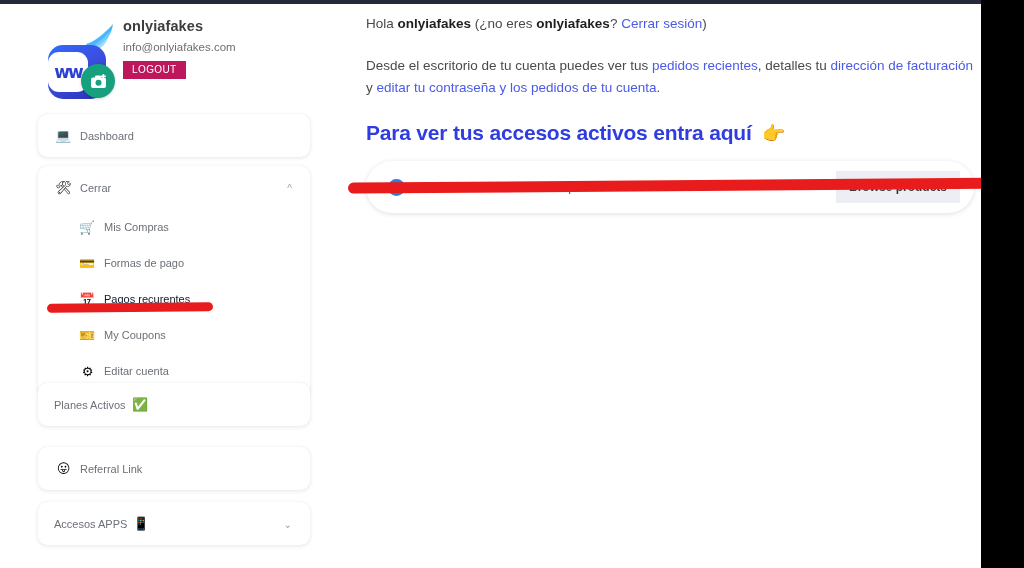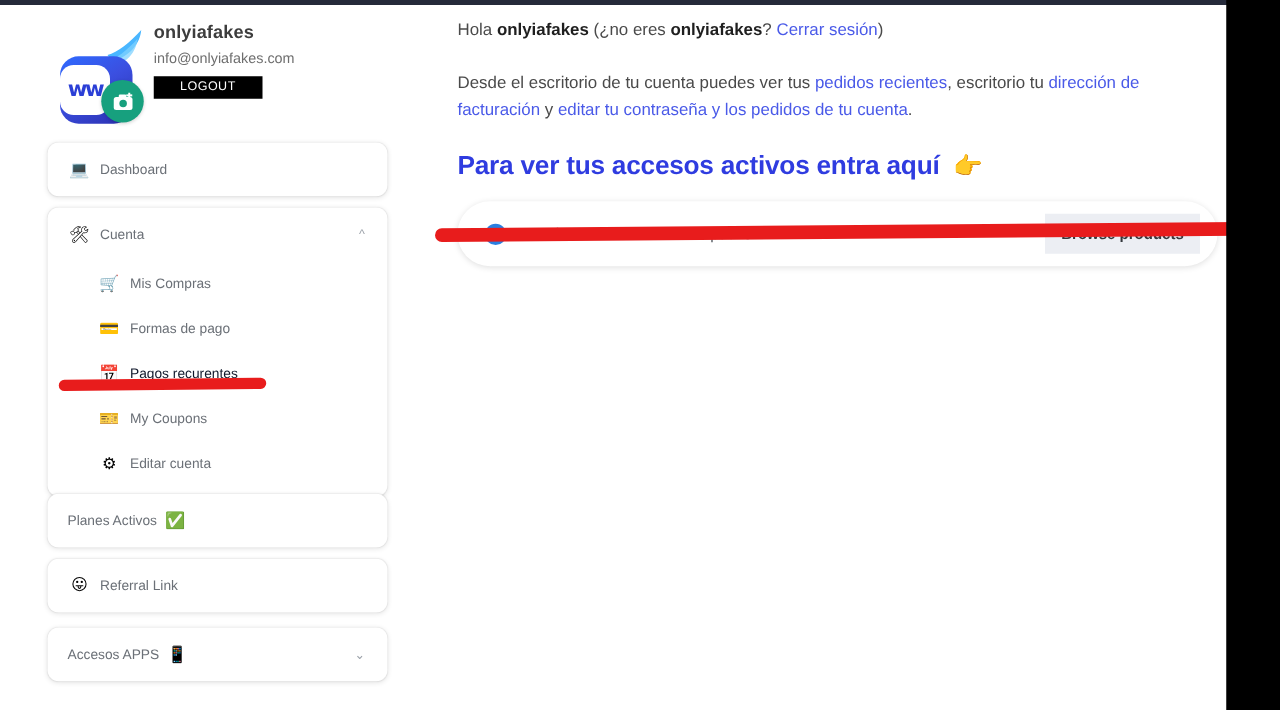--- a/index.html
+++ b/index.html
@@ -74,23 +74,23 @@
   .prof-text { position: absolute; left: 123px; top: 14px; }
   .prof-name {
     font-size: 14.5px; font-weight: bold; color: #3d3d3d;
     letter-spacing: .1px;
   }
   .prof-mail {
     font-size: 11.5px; color: #6e6e6e; margin-top: 7px;
   }
   .logout-btn {
     display: inline-block; margin-top: 8px;
-    background: #000000; color: #ffffff;
+    background: #be185d; color: #ffffff;
     font-size: 10px; letter-spacing: .4px;
-    padding: 3px 21px 4px; border: none; cursor: pointer;
+    padding: 3px 9px 4px; border: none; cursor: pointer;
     font-family: "Liberation Sans", sans-serif;
   }
 
   .card {
     position: absolute; left: 38px;
     width: 272px;
     background: #ffffff;
     border-radius: 9px;
     box-shadow: 0 1px 4px rgba(0,0,0,.10), 0 0 1px rgba(0,0,0,.07);
   }
@@ -220,21 +220,21 @@
     <div class="card" style="top:110px;">
       <div class="nav-row">
         <span class="nav-ico">💻</span>
         <span class="nav-lbl">Dashboard</span>
       </div>
     </div>
 
     <div class="card" style="top:162px;padding-bottom:8px;">
       <div class="nav-row">
         <span class="nav-ico">🛠</span>
-        <span class="nav-lbl">Cuenta</span>
+        <span class="nav-lbl">Cerrar</span>
         <span class="chev">^</span>
       </div>
 
       <div class="sub-row">
         <span class="nav-ico">🛒</span>
         <span class="nav-lbl">Mis Compras</span>
       </div>
       <div class="sub-row">
         <span class="nav-ico">💳</span>
         <span class="nav-lbl">Formas de pago</span>
@@ -246,21 +246,21 @@
       <div class="sub-row">
         <span class="nav-ico">🎫</span>
         <span class="nav-lbl">My Coupons</span>
       </div>
       <div class="sub-row">
         <span class="nav-ico">⚙</span>
         <span class="nav-lbl">Editar cuenta</span>
       </div>
     </div>
 
-    <div class="card" style="top:391px;">
+    <div class="card" style="top:379px;">
       <div class="nav-row">
         <span class="nav-lbl">Planes Activos</span>
         <span class="nav-ico" style="margin-left:5px;">✅</span>
       </div>
     </div>
 
     <div class="card" style="top:443px;">
       <div class="nav-row">
         <span class="nav-ico">😛</span>
         <span class="nav-lbl">Referral Link</span>
@@ -276,21 +276,21 @@
     </div>
   </div>
 
   <div class="main">
 
     <div class="greet">
       <span>Hola </span><b>onlyiafakes</b><span> (¿no eres </span><b>onlyiafakes</b><span>? </span><a class="lnk">Cerrar sesión</a><span>)</span>
     </div>
 
     <div class="desc">
-      <span>Desde el escritorio de tu cuenta puedes ver tus </span><a class="lnk">pedidos recientes</a><span>, escritorio tu </span><a class="lnk">dirección de facturación</a><span> y </span><a class="lnk">editar tu contraseña y los pedidos de tu cuenta</a><span>.</span>
+      <span>Desde el escritorio de tu cuenta puedes ver tus </span><a class="lnk">pedidos recientes</a><span>, detalles tu </span><a class="lnk">dirección de facturación</a><span> y </span><a class="lnk">editar tu contraseña y los pedidos de tu cuenta</a><span>.</span>
     </div>
 
     <div class="big-head">
       <span>Para ver tus accesos activos entra aquí</span>
       <span style="font-size:19px;">👉</span>
     </div>
 
     <div class="notice">
       <span class="notice-ico">✔</span>
       <span class="notice-txt">You have no active subscriptions.</span>

